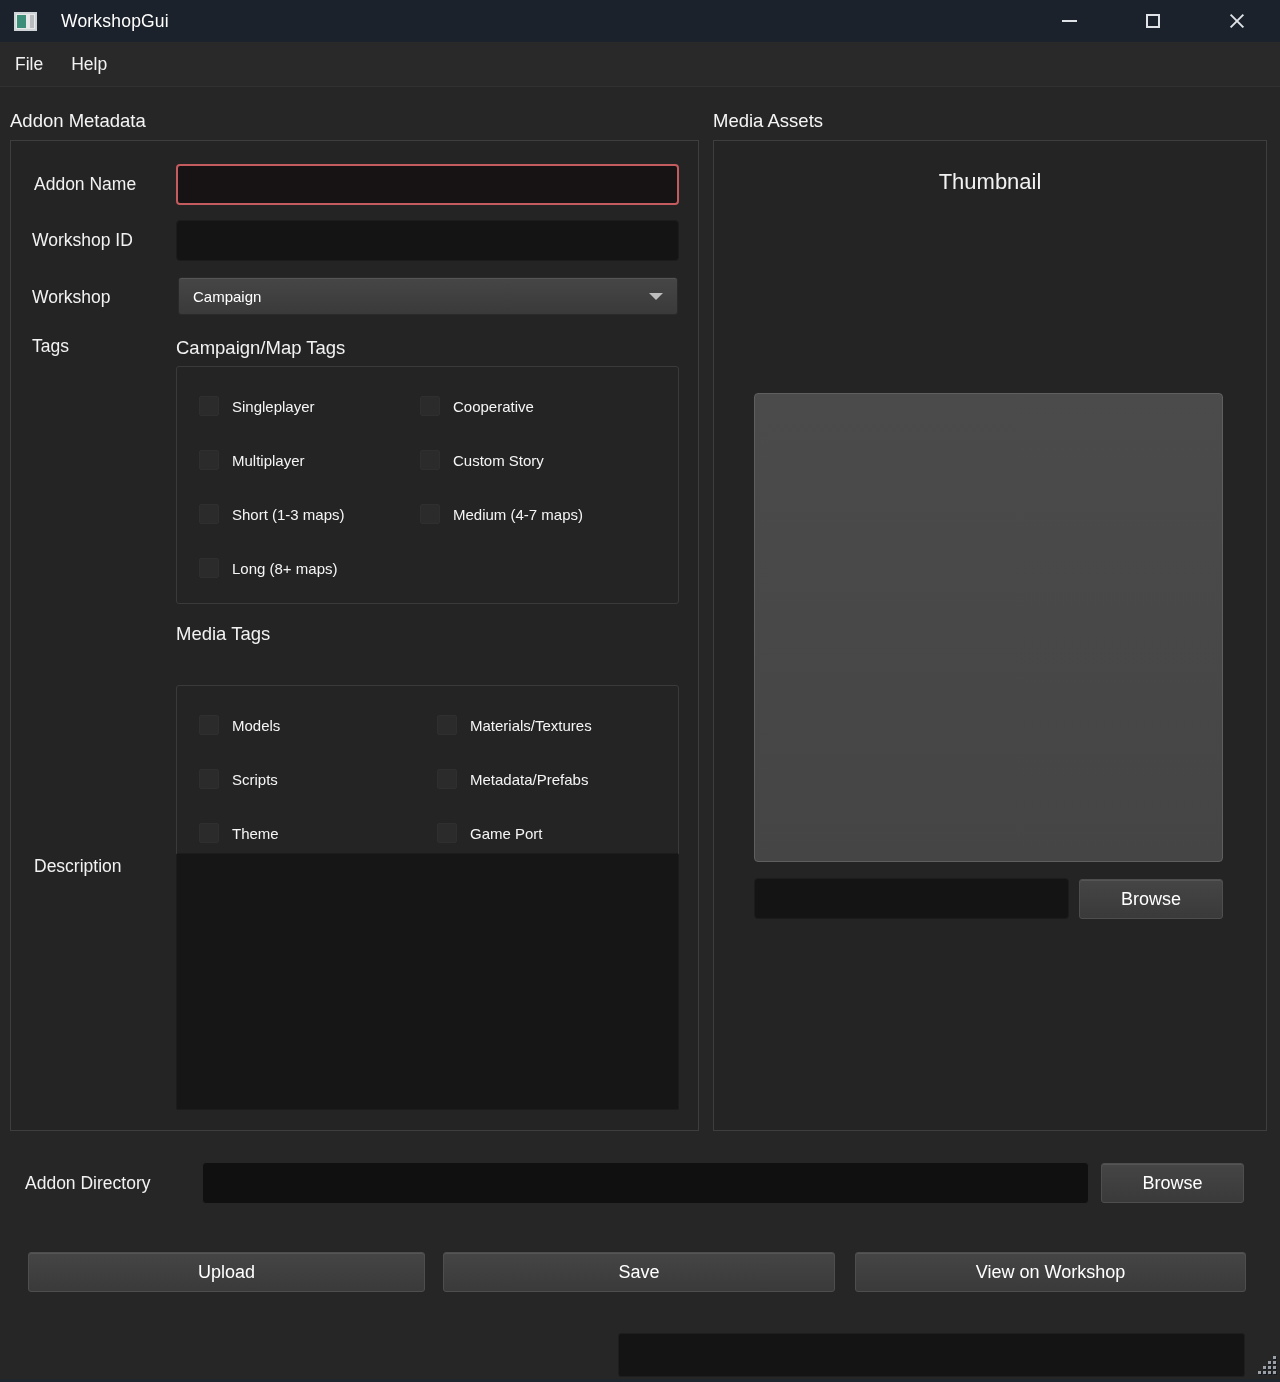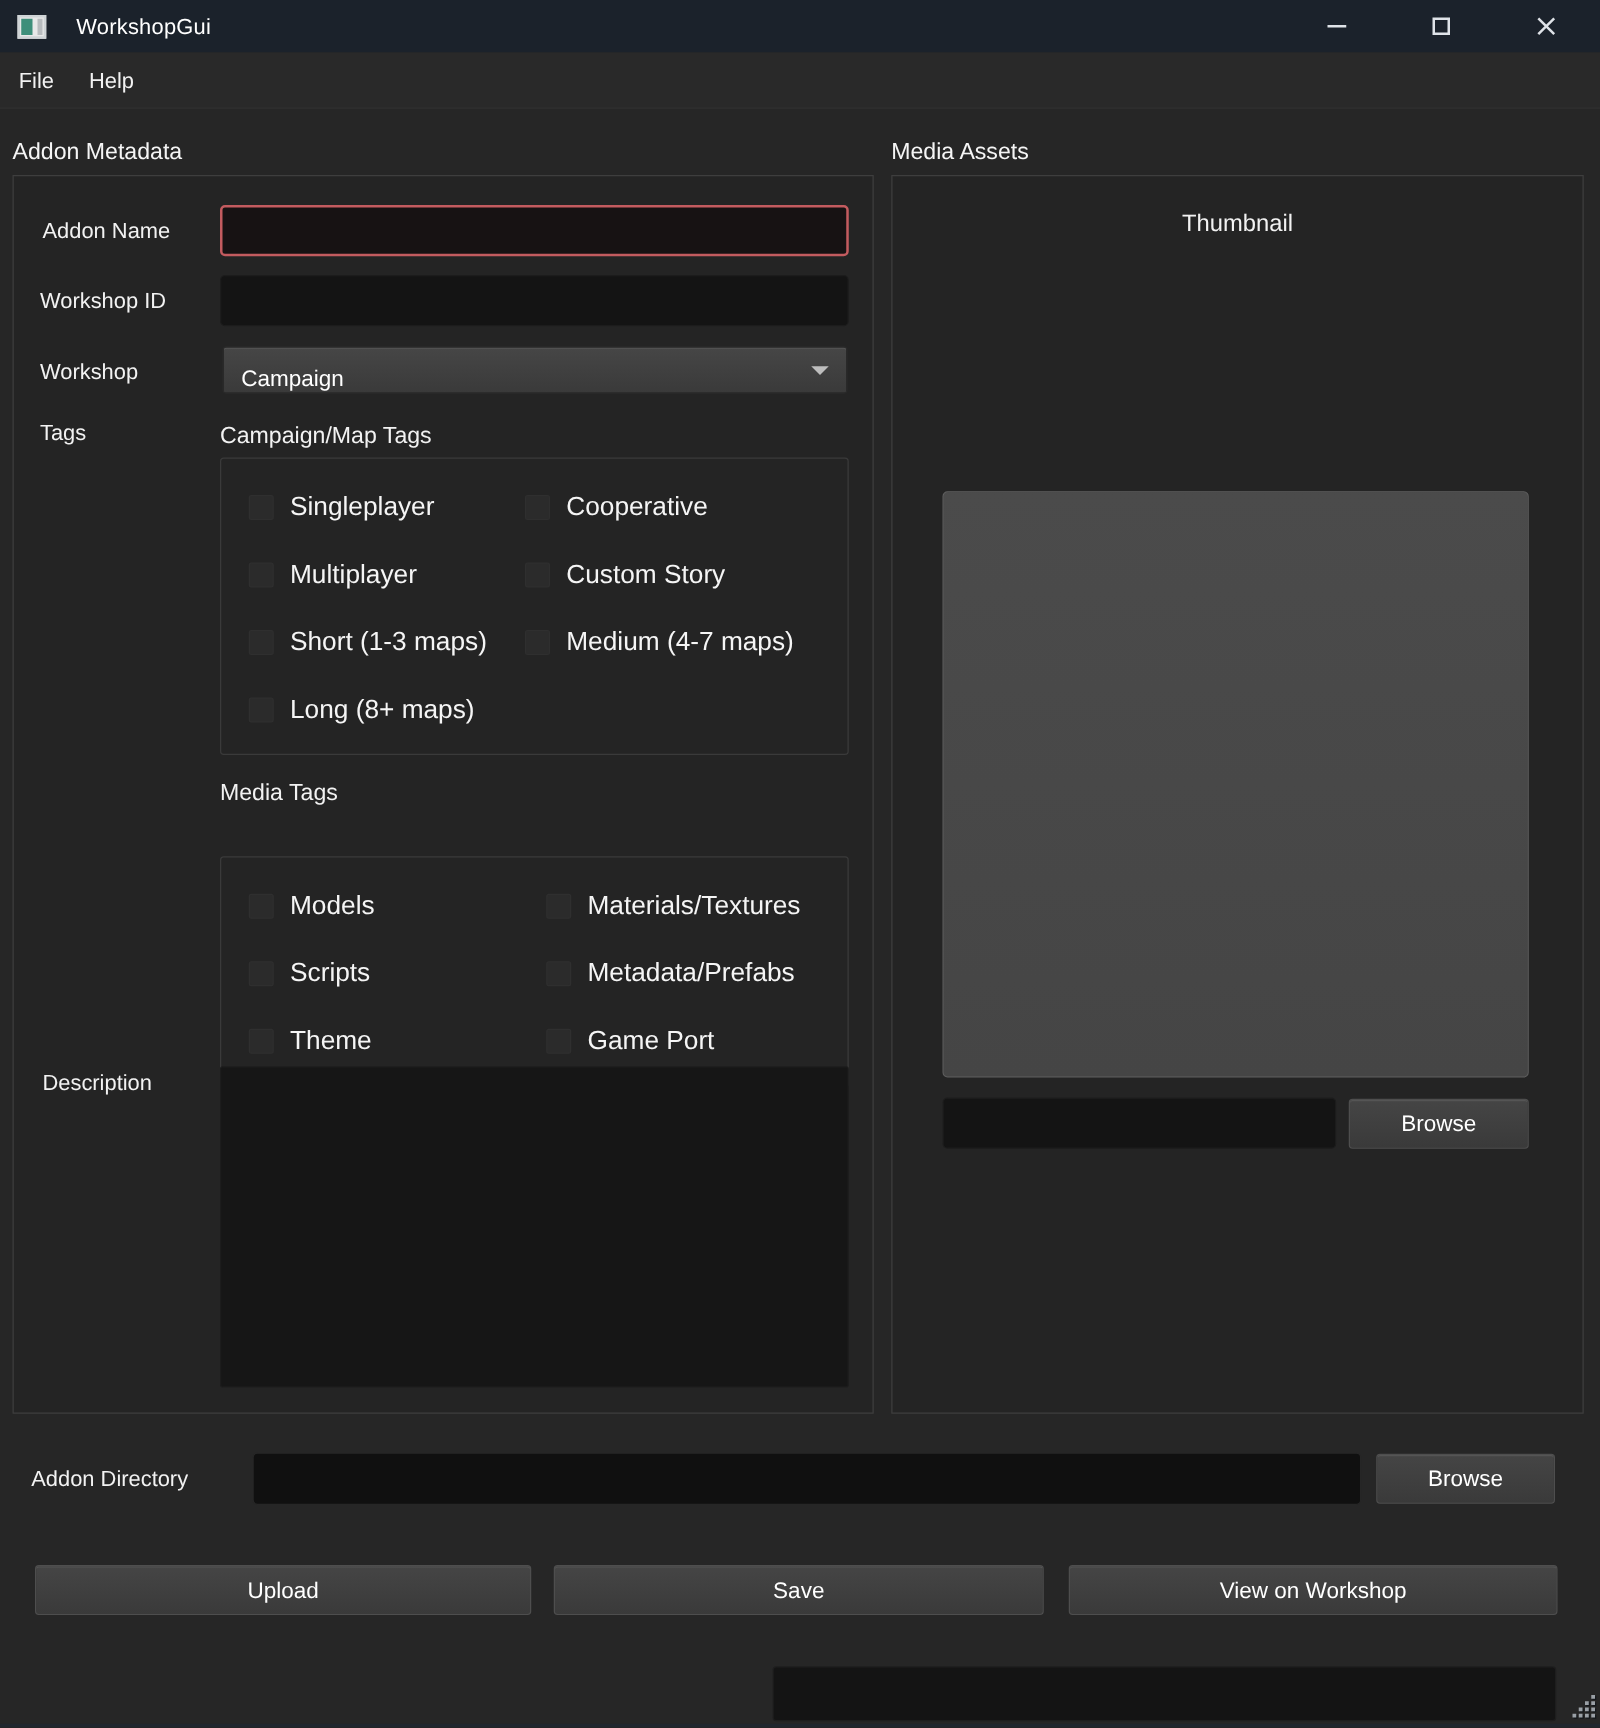--- a/index.html
+++ b/index.html
@@ -32,29 +32,29 @@
   .section-title { position:absolute; font-size:18.5px; color:#f5f5f5; }
 
   
   .groupbox { position:absolute; border:1px solid #3e3e3e; border-radius:0; background:#242424; }
 
   .field-label { position:absolute; font-size:17.5px; color:#f2f2f2; }
 
   .text-input { position:absolute; background:#141414; border:1px solid #1c1c1c; border-radius:4px; }
   .text-input.error { border:2px solid #c35b5f; background:#171213; }
 
-  .dropdown { position:absolute; background:linear-gradient(180deg,#464646,#3a3a3a); border:1px solid #2a2a2a; box-shadow:inset 0 1px 0 #565656; border-radius:3px; display:flex; align-items:flex-end; padding:0 14px; font-size:18px; color:#ffffff; }
+  .dropdown { position:absolute; background:linear-gradient(180deg,#464646,#3a3a3a); border:1px solid #2a2a2a; box-shadow:inset 0 1px 0 #565656; border-radius:3px; display:flex; align-items:center; padding:0 14px; font-size:15px; color:#ffffff; }
   .dd-arrow { position:absolute; right:14px; top:50%; margin-top:-3px; width:0; height:0; border-left:7px solid transparent; border-right:7px solid transparent; border-top:7px solid #bdbdbd; }
 
   .tag-box { position:absolute; border:1px solid #3a3a3a; border-radius:3px; padding:28px 0 0 22px; display:grid; align-content:start; row-gap:32px; }
   .grid-campaign { grid-template-columns:221px auto; }
   .grid-addon { grid-template-columns:238px auto; }
   .chk-item { display:flex; align-items:center; height:22px; }
   .chk-box { width:20px; height:20px; background:#2b2b2b; border:1px solid #2f2f2f; border-radius:2px; flex:0 0 auto; }
-  .chk-label { margin-left:13px; font-size:21px; color:#f5f5f5; white-space:nowrap; }
+  .chk-label { margin-left:13px; font-size:15px; color:#f5f5f5; white-space:nowrap; }
 
   .textarea { position:absolute; background:#161616; border:1px solid #1c1c1c; border-radius:2px; }
 
   .thumb-preview { position:absolute; background:linear-gradient(180deg,#4b4b4b,#454545); border:1px solid #5f5f5f; border-radius:4px; }
 
   .btn { position:absolute; background:linear-gradient(180deg,#454545,#3a3a3a); border:1px solid #4e4e4e; box-shadow:inset 0 1px 0 #555555; border-radius:3px; display:flex; align-items:center; justify-content:center; font-size:18px; color:#ffffff; cursor:default; }
 
   .status-input { position:absolute; background:#141414; border:1px solid #1e1e1e; border-radius:3px; }
 
   .resize-grip { position:absolute; right:3px; bottom:4px; width:22px; height:22px; }
@@ -163,21 +163,21 @@
           <span class="chk-box"></span>
           <span class="chk-label">Game Port</span>
         </div>
       </div>
 
     <div class="field-label" style="left:23px; top:715px;">Description</div>
     <div class="textarea" style="left:165px; top:712px; width:503px; height:257px;"></div>
   </div>
 
   <div class="groupbox" style="left:713px; top:140px; width:554px; height:991px;">
-    <div class="field-label" style="left:0; right:0; top:28px; text-align:center; font-size:19px;">Thumbnail</div>
+    <div class="field-label" style="left:0; right:0; top:28px; text-align:center; font-size:22px;">Thumbnail</div>
     <div class="thumb-preview" style="left:40px; top:252px; width:469px; height:469px;"></div>
     <div class="text-input" style="left:40px; top:737px; width:315px; height:41px;"></div>
     <div class="btn" style="left:365px; top:738px; width:144px; height:40px;">Browse</div>
   </div>
 
   <div class="field-label" style="left:25px; top:1173px;">Addon Directory</div>
   <div class="text-input" style="left:202px; top:1162px; width:887px; height:42px; background:#101010; border-color:#262626;"></div>
   <div class="btn" style="left:1101px; top:1163px; width:143px; height:40px;">Browse</div>
 
   <div class="btn" style="left:28px; top:1252px; width:397px; height:40px;">Upload</div>

